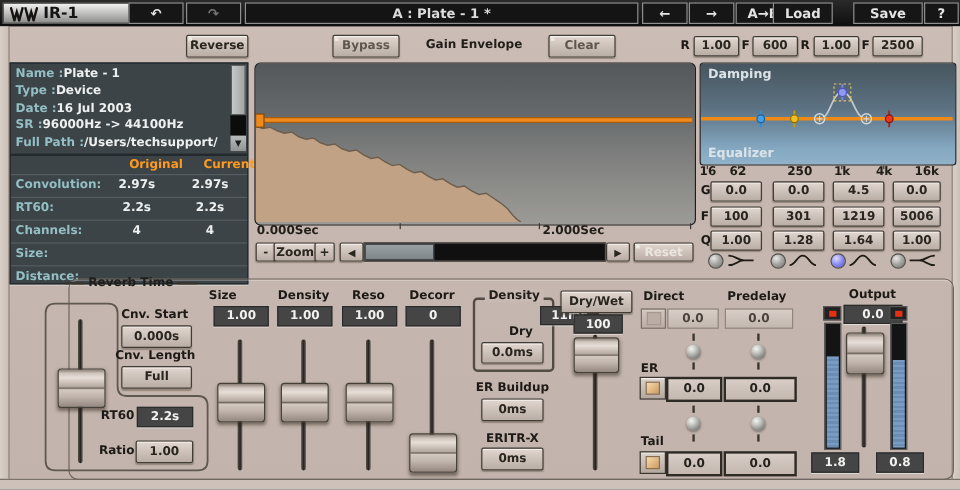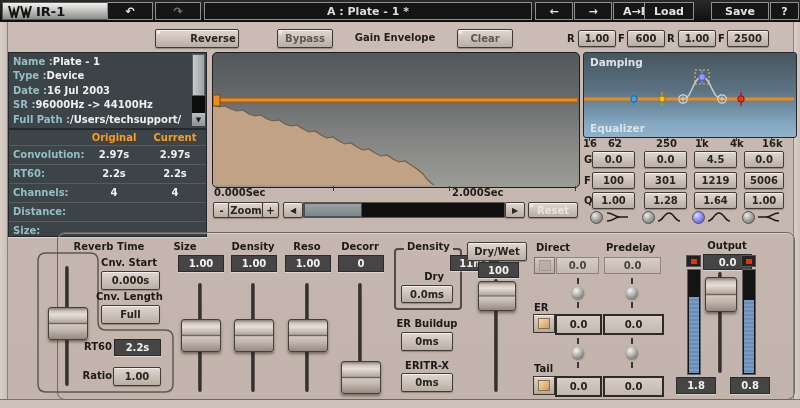--- a/index.html
+++ b/index.html
@@ -93,21 +93,21 @@
     </div>
   <div class="abs tbtn flexc" style="left:613px;top:2px;width:44px;height:16px;">A→B</div>
   <div class="abs tbtn flexc" style="left:644px;top:2px;width:48px;height:16px;">Load</div>
   <div class="abs tbtn flexc" style="left:711px;top:2px;width:56px;height:16px;">Save</div>
   <div class="abs tbtn flexc" style="left:770px;top:2px;width:27px;height:16px;">?</div>
 
   <div class="abs frame" style="left:0;top:22px;width:7px;height:378px;border-right:1px solid #8d8379;"></div>
   <div class="abs frame" style="left:793px;top:22px;width:7px;height:378px;border-left:1px solid #8d8379;"></div>
   <div class="abs" style="left:0;top:399px;width:800px;height:9px;background:#cdc1b9;border-top:1px solid #7a7168;"></div>
 
-  <div class="btn" style="left:155px;top:29px;width:50px;height:17px;padding-left:32px;">
+  <div class="btn" style="left:155px;top:29px;width:50px;height:17px;">
       <span class="notch"></span>
       <span>Reverse</span>
     </div>
   <div class="btn dim" style="left:277px;top:29px;width:54px;height:17px;">
       <span class="notch"></span>
       <span>Bypass</span>
     </div>
   <div class="abs flexc" style="left:334px;top:29px;width:122px;height:17px;gap:5px;flex-direction:column;">
     <span class="hline" style="width:14px;"></span>
     <span class="nowrap">Gain Envelope</span>
@@ -150,44 +150,44 @@
           <span class="ival">/Users/techsupport/</span>
         </div>
     </div>
     <div class="abs" style="right:1px;top:1px;width:13px;height:72px;background:#0c0c0c;">
       <div class="abs" style="left:0;top:0;width:11px;height:40px;background:linear-gradient(90deg,#c7caca,#9fa3a4);border:1px solid #5c6062;"></div>
       <div class="abs flexc" style="left:0;bottom:0;width:13px;height:13px;background:linear-gradient(180deg,#b9bcbc,#8f9394);color:#1b1b1b;font-size:7px;">
           <span>▼</span>
         </div>
     </div>
     <div style="height:2px;background:#23292c;margin-top:1px;"></div>
-    <div style="position:relative;height:15px;line-height:15px;">
+    <div style="position:relative;height:15px;line-height:15px;margin-left:16px;">
       <span class="abs orange" style="left:80px;width:50px;text-align:center;">Original</span>
       <span class="abs orange" style="left:141px;width:50px;text-align:center;">Current</span>
     </div>
     <div class="trow">
       <span class="abs ilabel" style="left:4px;">Convolution:</span>
       <span class="abs ival" style="left:80px;width:50px;text-align:center;">2.97s</span>
       <span class="abs ival" style="left:141px;width:50px;text-align:center;">2.97s</span>
     </div>
     <div class="trow">
       <span class="abs ilabel" style="left:4px;">RT60:</span>
       <span class="abs ival" style="left:80px;width:50px;text-align:center;">2.2s</span>
       <span class="abs ival" style="left:141px;width:50px;text-align:center;">2.2s</span>
     </div>
     <div class="trow">
       <span class="abs ilabel" style="left:4px;">Channels:</span>
       <span class="abs ival" style="left:80px;width:50px;text-align:center;">4</span>
       <span class="abs ival" style="left:141px;width:50px;text-align:center;">4</span>
     </div>
     <div class="trow">
+      <span class="abs ilabel" style="left:4px;">Size:</span>
+    </div>
+    <div class="trow">
       <span class="abs ilabel" style="left:4px;">Distance:</span>
-    </div>
-    <div class="trow">
-      <span class="abs ilabel" style="left:4px;">Size:</span>
     </div>
   </div>
 
   <div class="abs" style="left:212px;top:52px;width:366px;height:134px;border:1px solid #1e1e1e;border-radius:5px;overflow:hidden;
        background:linear-gradient(180deg,#54585b 0%,#63676a 28%,#828381 62%,#9c9b97 100%);">
     <svg width="364" height="132" viewBox="0 0 364 132">
       <polygon points="0,52 6,54 12,53 18,56 24,58 30,57 36,61 42,63 48,62 54,66 60,68 66,67 72,71 78,73 84,72 90,76 96,79 102,78 108,82 114,85 120,84 126,88 132,91 138,90 144,94 150,97 156,96 162,100 168,103 174,102 180,106 186,109 192,108 198,112 204,116 210,121 214,126 218,130 221,132 0,132" fill="#c1a285"></polygon>
       <polyline points="0,52 6,54 12,53 18,56 24,58 30,57 36,61 42,63 48,62 54,66 60,68 66,67 72,71 78,73 84,72 90,76 96,79 102,78 108,82 114,85 120,84 126,88 132,91 138,90 144,94 150,97 156,96 162,100 168,103 174,102 180,106 186,109 192,108 198,112 204,116 210,121 214,126 218,130 221,132" fill="none" stroke="#6e5e4d" stroke-width="1.2"></polyline>
       <line x1="0" y1="47" x2="364" y2="47" stroke="#a85c10" stroke-width="5"></line>
       <line x1="0" y1="47" x2="364" y2="47" stroke="#f08a1c" stroke-width="3"></line>
@@ -288,40 +288,40 @@
   <svg class="abs" style="left:706px;top:211px;" width="26" height="12" viewBox="0 0 26 12">
       <path d="M2 10 C7 10 8 2 13 2 C18 2 19 10 24 10" fill="none" stroke="#1e1a16" stroke-width="1.5"></path>
     </svg>
   <div class="led" style="left:742px;top:211px;"></div>
   <svg class="abs" style="left:756px;top:211px;" width="26" height="12" viewBox="0 0 26 12">
       <path d="M2 6 H10 C16 6 16 2 23 2 M10 6 C16 6 16 10 23 10" fill="none" stroke="#1e1a16" stroke-width="1.5"></path>
     </svg>
 
   <div class="abs" style="left:57px;top:232px;width:736px;height:166px;border:1px solid #6e665f;border-radius:8px;box-shadow:inset 0 1px 0 rgba(255,255,255,.35);"></div>
 
-  <div class="abs flexc" style="left:48px;top:240px;width:122px;height:13px;gap:4px;flex-direction:column;">
+  <div class="abs flexc" style="left:48px;top:229px;width:122px;height:13px;gap:4px;">
     <span class="hline" style="width:16px;"></span>
     <span class="nowrap">Reverb Time</span>
     <span class="hline" style="width:16px;"></span>
   </div>
   <svg class="abs" style="left:36px;top:251px;" width="140" height="144" viewBox="0 0 140 144">
     <path d="M10 2 H54 Q62 2 62 10 V71 Q62 79 70 79 H129 Q137 79 137 87 V133 Q137 141 129 141 H10 Q2 141 2 133 V10 Q2 2 10 2 Z" fill="none" stroke="#5f5851" stroke-width="1.5"></path>
   </svg>
   <div class="vtrack" style="left:65px;top:266px;height:120px;"></div>
   <div class="thumb" style="left:48px;top:307px;width:38px;height:31px;"></div>
   <span class="lbl" style="left:98px;top:257px;width:62px;text-align:center;">Cnv. Start</span>
   <div class="btn" style="left:101px;top:271px;width:57px;height:17px;">0.000s</div>
   <span class="lbl" style="left:96px;top:291px;width:66px;text-align:center;">Cnv. Length</span>
   <div class="btn" style="left:101px;top:305px;width:57px;height:17px;">Full</div>
   <span class="lbl" style="left:80px;top:341px;width:32px;text-align:right;">RT60</span>
   <div class="disp" style="left:114px;top:339px;width:45px;height:15px;">2.2s</div>
   <span class="lbl" style="left:80px;top:370px;width:32px;text-align:right;">Ratio</span>
   <div class="btn" style="left:113px;top:367px;width:46px;height:17px;">1.00</div>
 
-  <span class="lbl" style="left:155px;top:241px;width:60px;text-align:center;">Size</span>
+  <span class="lbl" style="left:174px;top:241px;width:60px;">Size</span>
   <div class="disp" style="left:178px;top:255px;width:44px;height:15px;">1.00</div>
   <div class="vtrack" style="left:198px;top:283px;height:109px;"></div>
   <div class="thumb" style="left:181px;top:319px;width:38px;height:31px;"></div>
 
   <span class="lbl" style="left:223px;top:241px;width:60px;text-align:center;">Density</span>
   <div class="disp" style="left:231px;top:255px;width:44px;height:15px;">1.00</div>
   <div class="vtrack" style="left:251px;top:283px;height:109px;"></div>
   <div class="thumb" style="left:234px;top:319px;width:38px;height:31px;"></div>
 
   <span class="lbl" style="left:277px;top:241px;width:60px;text-align:center;">Reso</span>

